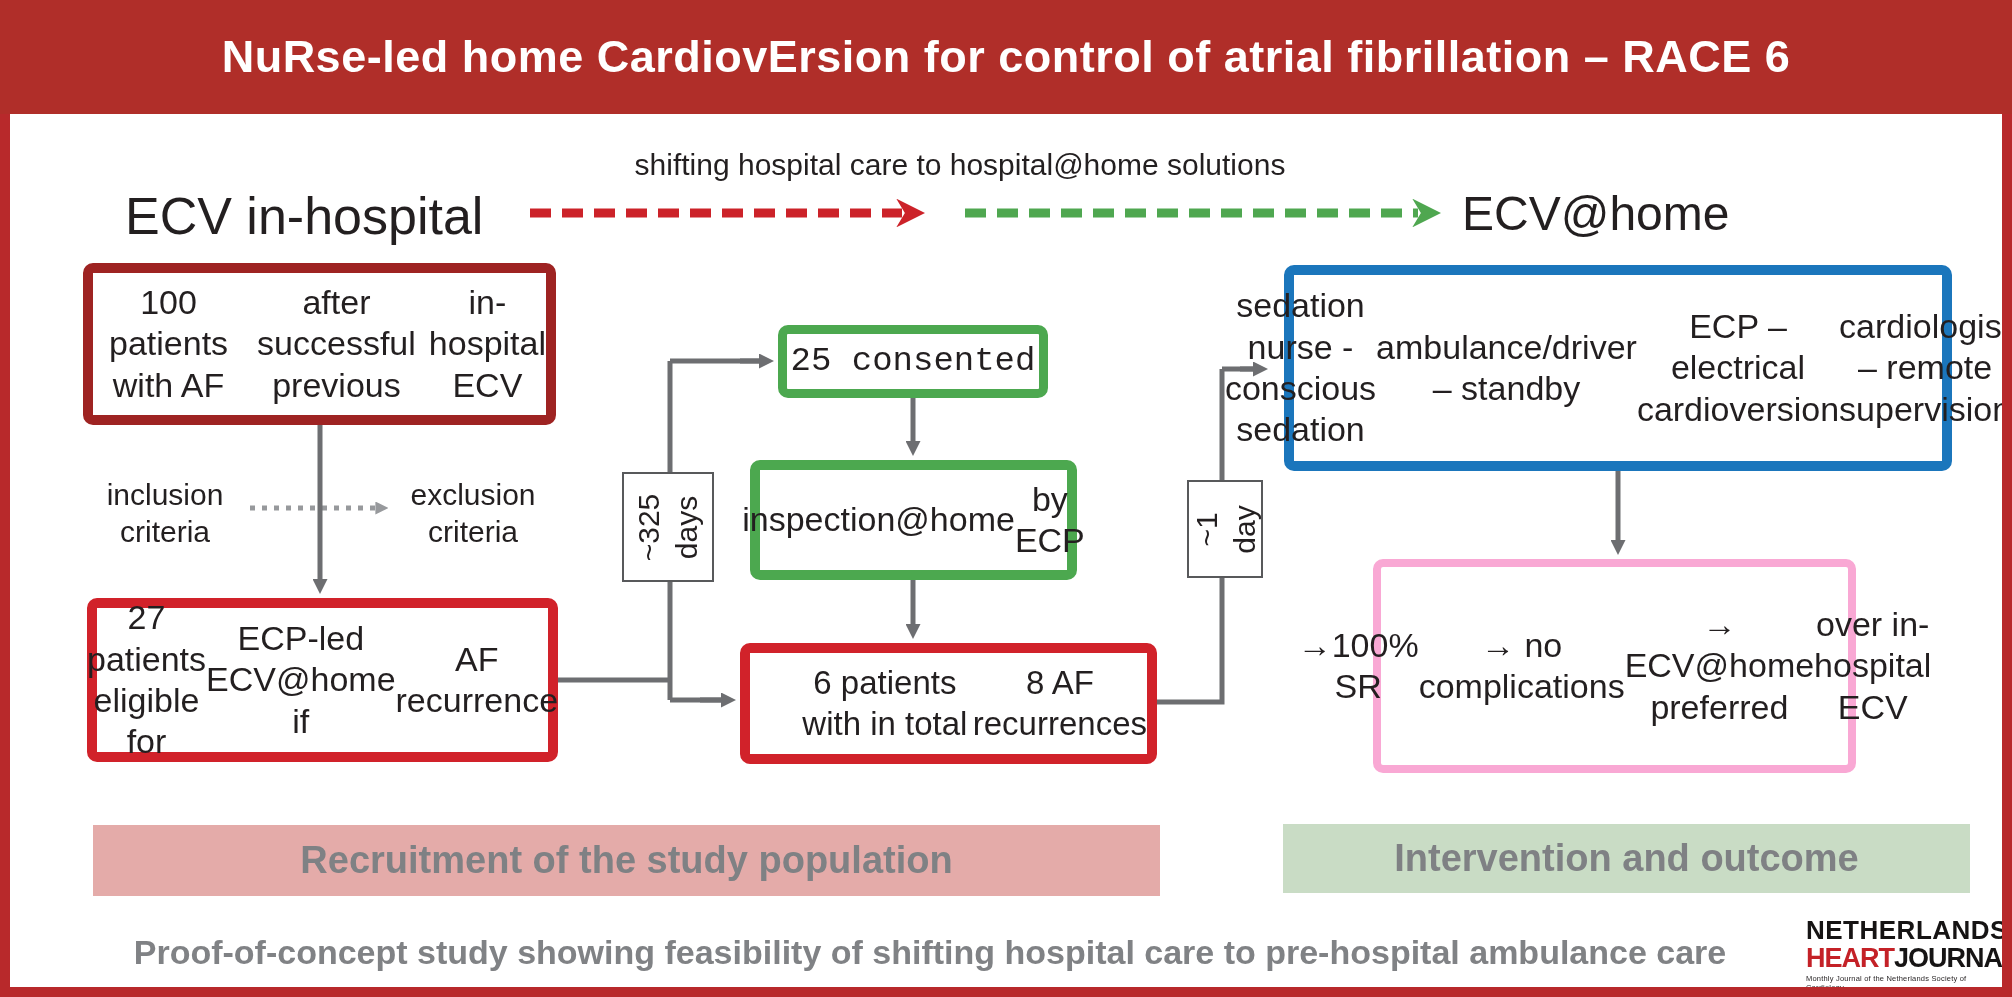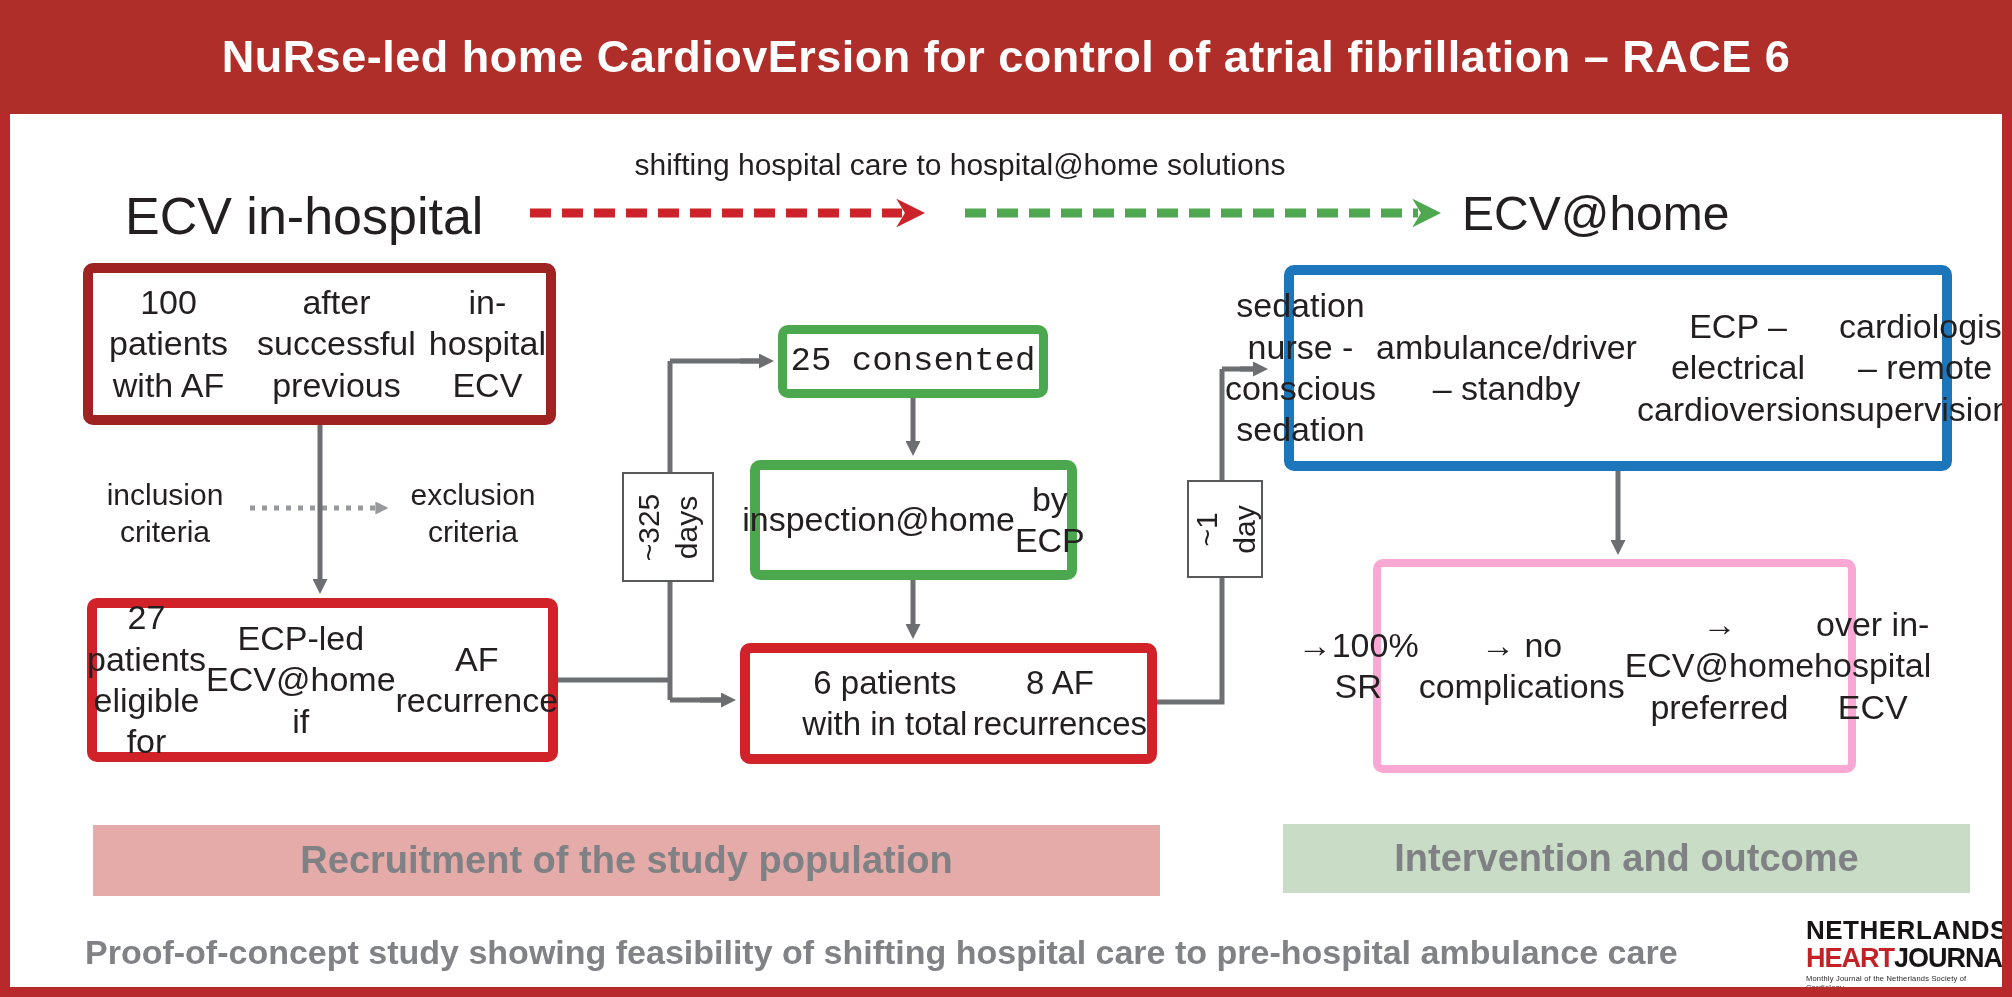--- a/index.html
+++ b/index.html
@@ -52,21 +52,21 @@
   #inclusion { left:90px;  top:476px; }
   #exclusion { left:398px; top:476px; }
 
   
   .bar { position:absolute; display:flex; align-items:center; justify-content:center;
          font-size:38px; font-weight:bold; color:#7F8184; z-index:2; }
   #bar-recruitment  { left:93px;   top:825px; width:1067px; height:71px; background:#E4ABA9; }
   #bar-intervention { left:1251px; top:824px; width:687px;  height:69px; background:#C9DCC5;margin-left:32px; }
 
   
-  #footer-note { left:85px; top:933px; width:1690px; font-size:34px; font-weight:bold; color:#808285; z-index:2; }
+  #footer-note { left:85px; top:933px; width:1690px; font-size:34px; font-weight:bold; color:#808285; z-index:2;text-align:center; }
   #logo { left:1806px; top:917px; width:190px; z-index:2; }
   .logo-l1 { font-size:26px; font-weight:bold; line-height:27px; color:#161414; letter-spacing:0.5px; }
   .logo-l2 { font-size:27px; font-weight:bold; line-height:28px; letter-spacing:-1px; color:#161414; }
   .logo-heart { color:#C42127; }
   .logo-l3 { font-size:7.5px; color:#231F20; margin-top:2px; letter-spacing:0.2px; }
 </style>
 </head>
 <body>
 
 <div id="page">

